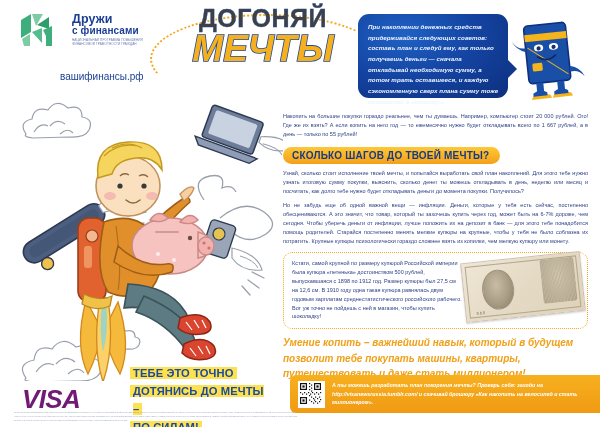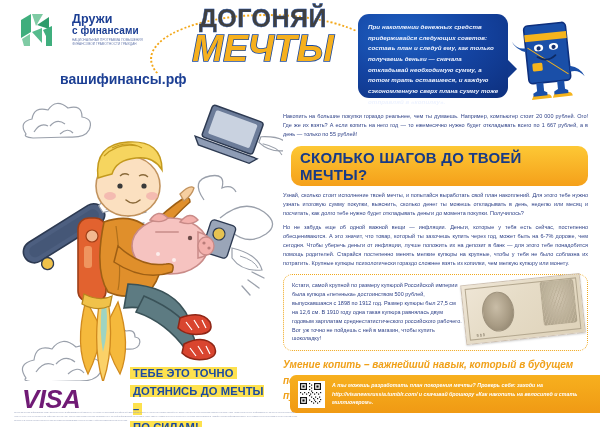--- a/index.html
+++ b/index.html
@@ -12,21 +12,21 @@
   .poster{position:relative;width:600px;height:427px;background:#fff;overflow:hidden;}
 
   
   .logo-block{position:absolute;left:20px;top:12px;width:135px;}
   .logo-row{display:flex;align-items:flex-start;gap:18px;}
   .logo-mark{width:34px;height:36px;flex:0 0 34px;}
   .logo-txt{padding-top:1px;}
   .logo-l1{font-size:12.5px;font-weight:bold;color:#1c3f94;line-height:1.02;letter-spacing:.1px;}
   .logo-l2{font-size:10px;font-weight:bold;color:#1c3f94;line-height:1.02;letter-spacing:.1px;}
   .logo-sub{font-size:3.1px;color:#6d7fb0;line-height:1.32;margin-top:2px;letter-spacing:.08px;text-transform:uppercase;}
-  .logo-site{font-size:14px;font-weight:bold;color:#1c3f94;margin-top:23px;margin-left:40px;}
+  .logo-site{font-size:10px;font-weight:normal;color:#1c3f94;margin-top:23px;margin-left:40px;}
 
   
   .title-wrap{position:absolute;left:168px;top:6px;width:190px;text-align:center;}
   .t-line1{font-size:25px;font-weight:bold;color:#404040;letter-spacing:.5px;line-height:.98;
            -webkit-text-stroke:.4px #1b4aa0;}
   .t-line2{font-size:37px;font-weight:bold;color:#f6b01e;letter-spacing:0px;line-height:.92;margin-top:1px;
            -webkit-text-stroke:1.6px #1b4aa0; paint-order:stroke fill;font-style:italic;}
   .dot-arc{position:absolute;left:150px;top:14px;width:230px;height:86px;
     border:2.2px dotted #f3a81b;border-radius:50%;clip-path:inset(0 0 34% 0);}
 
@@ -37,22 +37,22 @@
   .bubble:after{content:"";position:absolute;right:-9px;top:46px;width:0;height:0;
     border:9px solid transparent;border-left-color:#11388c;border-right:0;}
   .bubble p{margin:0;padding:8px 9px 0 10px;color:#eef3ff;font-size:6.2px;line-height:1.72;
     font-style:italic;font-weight:bold;letter-spacing:.05px;}
   .mascot{position:absolute;left:505px;top:16px;width:86px;height:90px;}
 
   
   .col-r{position:absolute;left:283px;top:112px;width:305px;}
   .para{font-size:5.5px;line-height:1.62;color:#2c3f86;margin:0 0 6px 0;text-align:justify;}
   .yellow-bar{display:inline-block;background:linear-gradient(#fdc835,#f5a01a);
-    color:#173a86;font-weight:bold;font-size:15px;letter-spacing:.2px;
-    padding:3px 11px 3px 9px;border-radius:10px;margin:1px 0 5px 8px;}
+    color:#173a86;font-weight:bold;font-size:10px;letter-spacing:.2px;
+    padding:3px 11px 3px 9px;border-radius:10px;margin:1px 0 5px 0;}
 
   
   .factbox{position:relative;border:1.6px dotted #f0a81d;border-radius:9px;
     padding:6px 8px 7px 8px;margin-top:2px;min-height:58px;}
   .factbox p{margin:0;font-size:5.5px;line-height:1.62;color:#2c3f86;width:170px;}
   .note{position:absolute;right:4px;top:4px;width:118px;height:58px;
     transform:rotate(-6deg);border:1px solid #cdbfae;
     background:linear-gradient(140deg,#efe6d6 0%,#e6dcc7 40%,#ded2b9 100%);
     overflow:hidden;box-shadow:0 1px 2px rgba(0,0,0,.18);}
   .note .oval{position:absolute;left:18px;top:9px;width:30px;height:38px;border-radius:50%;

